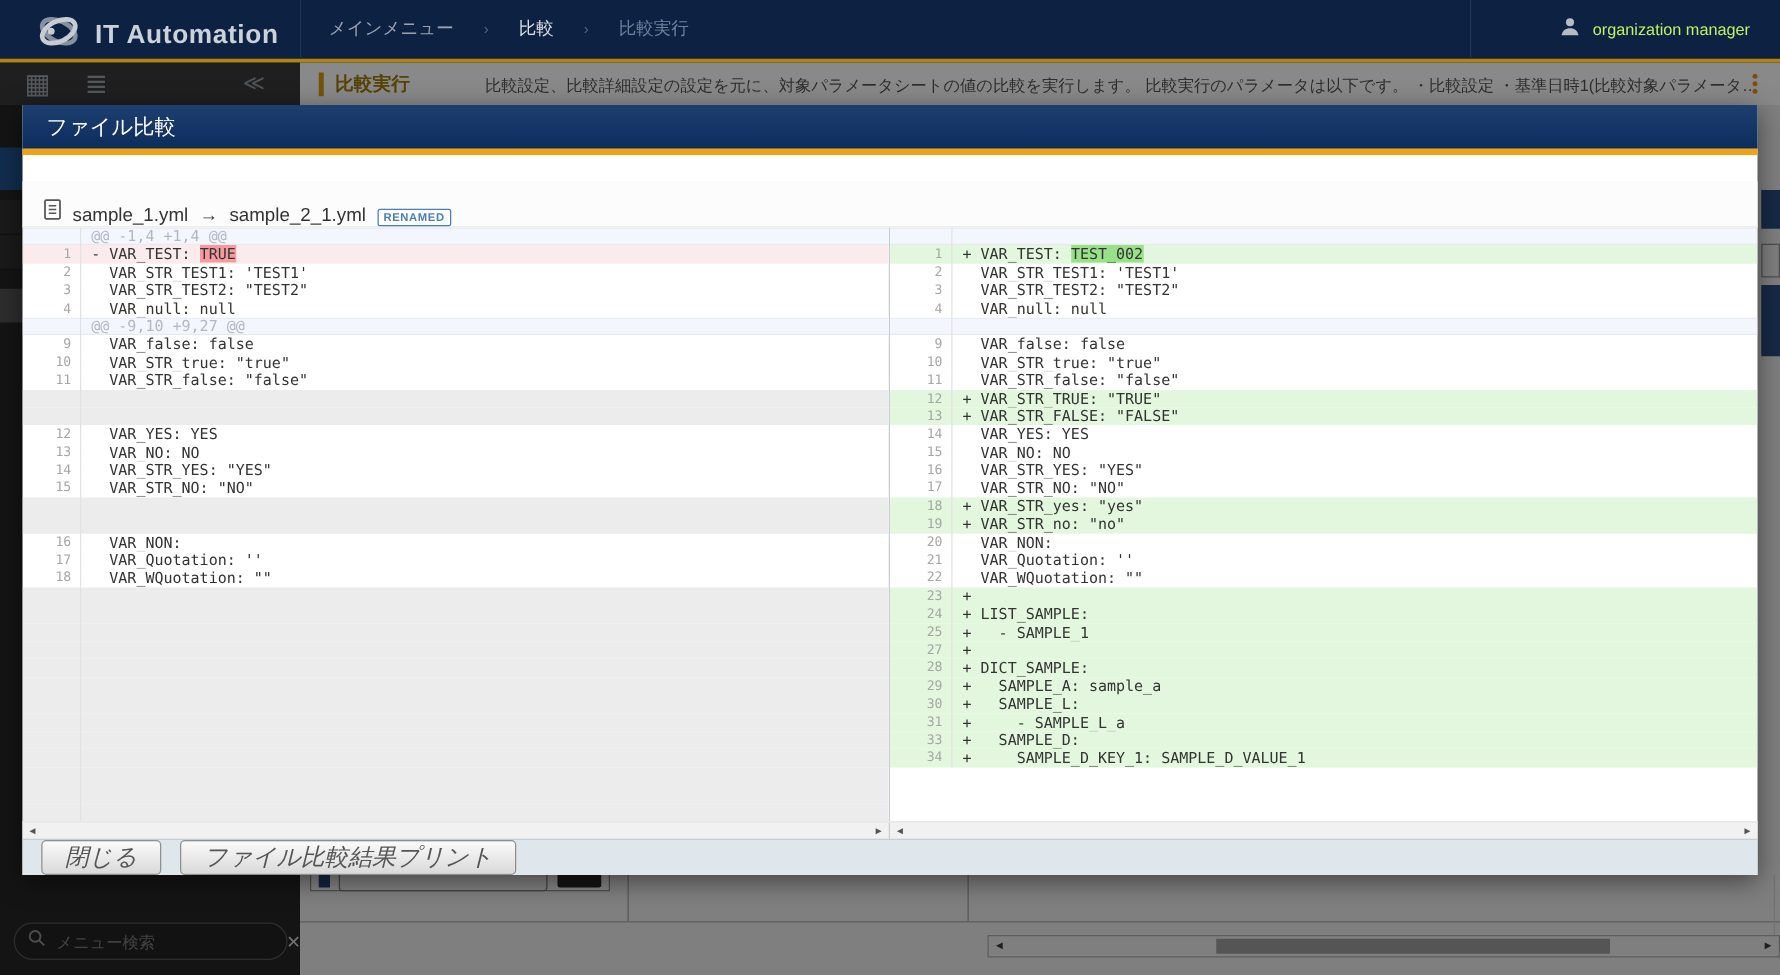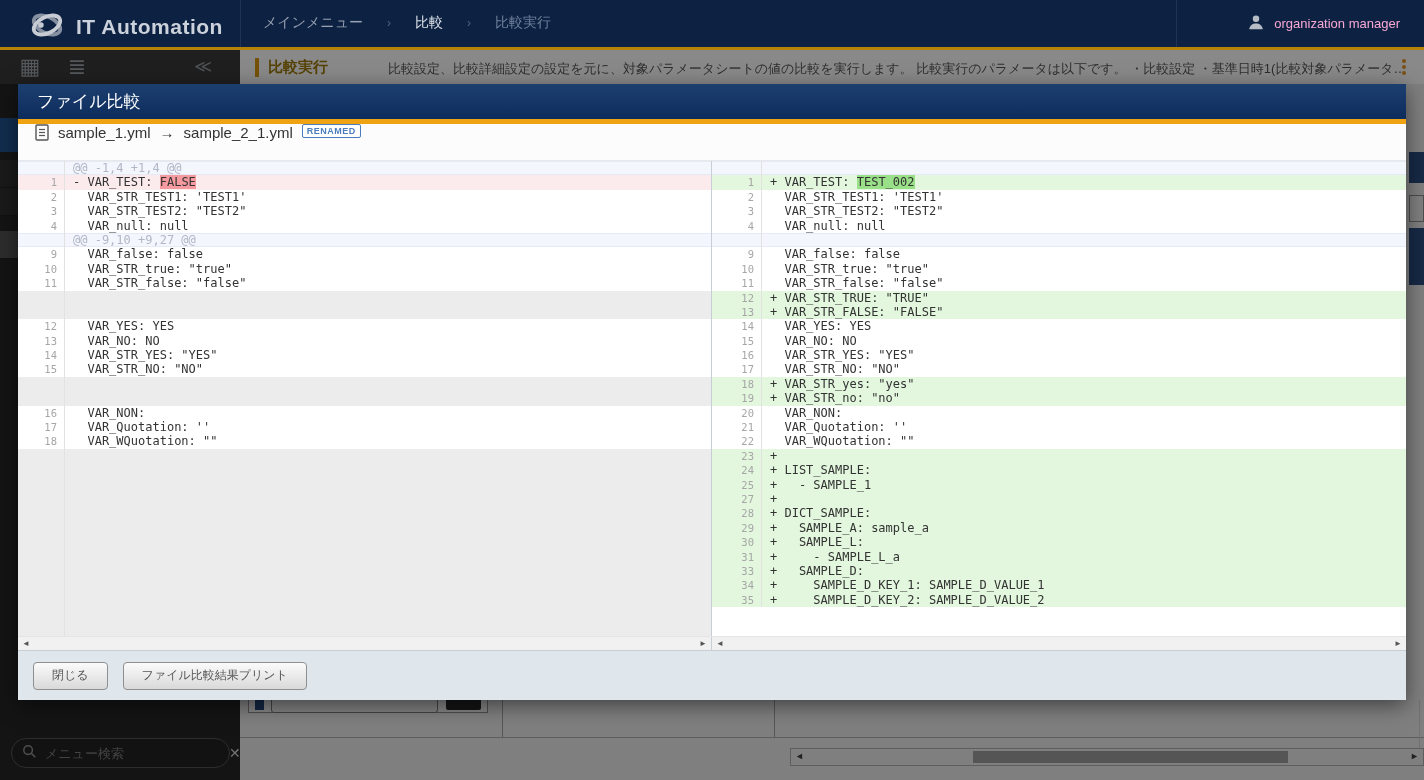--- a/index.html
+++ b/index.html
@@ -10,21 +10,21 @@
   .topbar { position:absolute; left:0; top:0; width:1424px; height:50px; background:#0d2242; border-bottom:3px solid #b5830a; z-index:2; }
   .logo-wrap { position:absolute; left:28px; top:8px; display:flex; align-items:center; gap:10px; }
   .logo-title { color:#ccd2db; font-size:21px; font-weight:bold; letter-spacing:.5px; }
   .topbar-divider { position:absolute; left:240px; top:0; width:1px; height:47px; background:#1d3357; }
   .crumbs { position:absolute; left:263px; top:14px; display:flex; align-items:center; gap:24px; font-size:14px; }
   .crumb-sep { color:#55627e; font-size:12px; }
   .crumb-root { color:#9aa2b2; }
   .crumb-mid  { color:#dde2ea; }
   .crumb-cur  { color:#70809c; }
   .user-wrap { position:absolute; right:24px; top:0; height:47px; display:flex; align-items:center; gap:9px; border-left:1px solid #1d3357; padding-left:70px; }
-  .user-label { color:#f9a8d4; font-size:13px; }
+  .user-label { color:#bef264; font-size:13px; }
 
   
   .sidebar { position:absolute; left:0; top:50px; width:240px; height:730px; background:#1f1f1f; z-index:1; }
   .sidebar-top { position:absolute; left:0; top:0; width:240px; height:34px; background:#333; }
   .sb-icon { position:absolute; top:4px; width:26px; height:26px; color:#9aa0a6; font-size:22px; line-height:26px; text-align:center; }
   .sb-collapse { position:absolute; right:28px; top:6px; color:#8f959c; font-size:17px; }
   .sb-active { position:absolute; left:0; top:68px; width:240px; height:34px; background:#1c4f8f; }
   .sb-row { position:absolute; left:0; width:240px; height:28px; background:#2a2a2a; border-bottom:1px solid #1a1a1a; }
   .sb-row.lit { background:#4f4f4f; }
   .search-pill { position:absolute; left:11px; top:688px; width:219px; height:30px; border:1px solid #4e4e4e; border-radius:16px; background:#1c1c1c; display:flex; align-items:center; padding:0 10px; gap:8px; }
@@ -51,21 +51,21 @@
   .bg-scroll { position:absolute; left:550px; top:698px; width:634px; height:18px; background:#e9e9e9; border:1px solid #aaa; }
   .bg-scroll .arr { position:absolute; top:2px; font-size:9px; color:#333; }
   .bg-scroll .thumb { position:absolute; left:182px; top:2px; width:315px; height:12px; background:#9a9a9a; }
 
   .dim-overlay { position:absolute; left:0; top:50px; width:1424px; height:730px; background:rgba(8,8,8,.47); z-index:5; }
 
   
   .modal { position:absolute; left:18px; top:84px; width:1388px; height:616px; background:#fff; z-index:10; box-shadow:0 5px 20px rgba(0,0,0,.5); display:flex; flex-direction:column; }
   .m-head { height:35px; background:linear-gradient(#1d3f70,#0c2c5c); color:#fff; font-size:17px; display:flex; align-items:center; padding-left:19px; }
   .m-gold { height:5px; background:#f0a312; }
-  .m-file { height:37px; background:#fcfcfc; border-bottom:1px solid #e8e8e8; display:flex; align-items:flex-start; padding-left:17px; gap:9px; }
+  .m-file { height:37px; background:#fcfcfc; border-bottom:1px solid #e8e8e8; display:flex; align-items:flex-end; padding-left:17px; gap:9px;margin-top:21px; }
   .m-file .fname { font-size:15px; color:#333; }
   .badge { font-size:9px; font-weight:bold; color:#4a7dbd; border:1px solid #4a7dbd; border-radius:2px; padding:1px 4px; letter-spacing:.5px; background:#fff; }
 
   .m-diff { height:475px; display:flex; overflow:hidden; }
   .pane { overflow:hidden; }
   .pane.left { width:694px; border-right:1px solid #c8cdd8; }
   .pane.right { flex:1; }
 
   .drow { display:flex; height:14.4px; line-height:14.4px; font-family:"DejaVu Sans Mono",monospace; font-size:12px; }
   .ln { flex:none; width:47px; text-align:right; padding-right:7px; color:#a6a6a6; font-size:10.5px; border-right:1px solid #e2e2e2; }
@@ -80,21 +80,21 @@
   .drow.sp { background:#ececec; }
 
   .m-scroll { height:14px; display:flex; background:#f1f1f1; border-top:1px solid #e4e4e4; }
   .track { position:relative; }
   .track.left { width:694px; border-right:1px solid #c8cdd8; }
   .track.right { flex:1; }
   .track .arr { position:absolute; top:0; font-size:8px; line-height:14px; color:#555; }
   .track .arr.l { left:4px; } .track .arr.r { right:4px; }
 
   .m-foot { flex:1; background:#dfe6ec; border-top:1px solid #c6cdd4; display:flex; align-items:center; padding-left:15px; gap:15px; }
-  .btn { height:28px; border:1px solid #8f8f8f; border-radius:4px; background:linear-gradient(#fbfbfb,#d9d9d9); color:#555; font-size:12px; font-family:"Liberation Sans",sans-serif; padding:0 18px; cursor:pointer; }
+  .btn { height:28px; border:1px solid #8f8f8f; border-radius:4px; background:linear-gradient(#fbfbfb,#d9d9d9); color:#555; font-size:19px; font-family:"Liberation Sans",sans-serif; padding:0 18px; cursor:pointer;font-style:italic; }
 </style>
 </head>
 <body>
 
 <div class="app">
 
   <div class="topbar">
     <div class="logo-wrap">
       <span>
         <svg width="38" height="34" viewBox="0 0 40 36">
@@ -200,21 +200,21 @@
     </div>
 
     <div class="m-diff">
       <div class="pane left">
           <div class="drow hunk">
             <span class="ln"></span>
             <span class="code">@@ -1,4 +1,4 @@</span>
           </div>
           <div class="drow del">
             <span class="ln">1</span>
-            <span class="code">- VAR_TEST: <span class="mark">FALSE</span></span>
+            <span class="code">- VAR_TEST: <span class="mark">TRUE</span></span>
           </div>
           <div class="drow ctx">
             <span class="ln">2</span>
             <span class="code">  VAR_STR_TEST1: 'TEST1'</span>
           </div>
           <div class="drow ctx">
             <span class="ln">3</span>
             <span class="code">  VAR_STR_TEST2: "TEST2"</span>
           </div>
           <div class="drow ctx">
@@ -447,24 +447,20 @@
             <span class="ln">31</span>
             <span class="code">+     - SAMPLE_L_a</span>
           </div>
           <div class="drow add">
             <span class="ln">33</span>
             <span class="code">+   SAMPLE_D:</span>
           </div>
           <div class="drow add">
             <span class="ln">34</span>
             <span class="code">+     SAMPLE_D_KEY_1: SAMPLE_D_VALUE_1</span>
-          </div>
-          <div class="drow add">
-            <span class="ln">35</span>
-            <span class="code">+     SAMPLE_D_KEY_2: SAMPLE_D_VALUE_2</span>
           </div>
         </div>
     </div>
 
     <div class="m-scroll">
       <div class="track left">
         <span class="arr l">◄</span>
         <span class="arr r">►</span>
       </div>
       <div class="track right">

